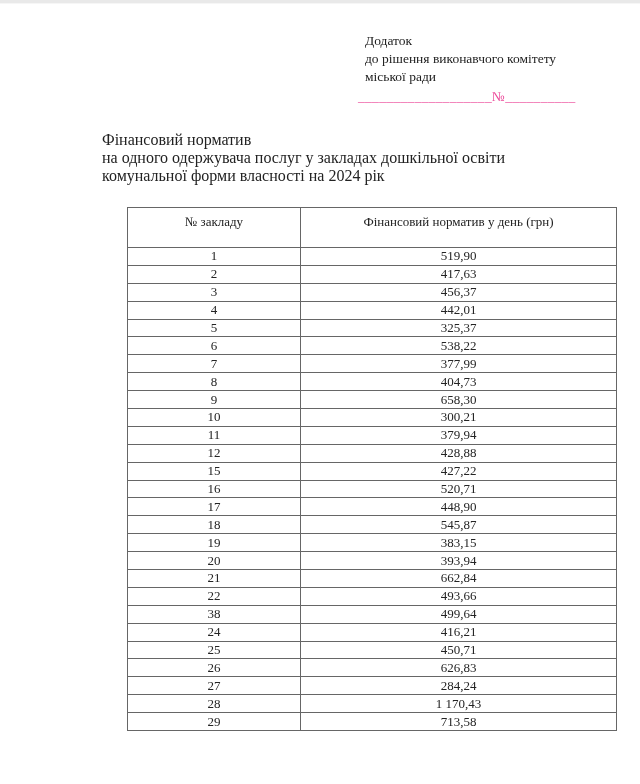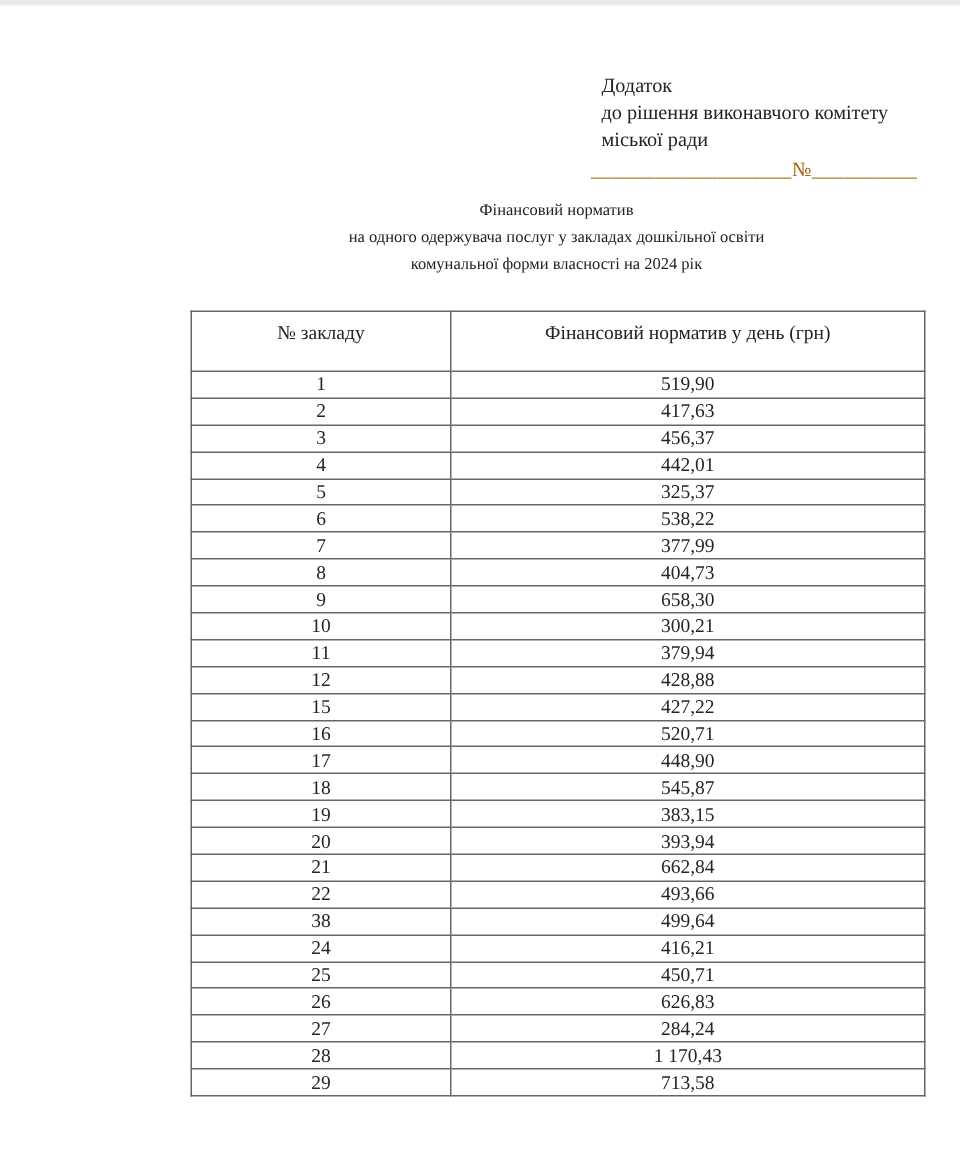--- a/index.html
+++ b/index.html
@@ -18,39 +18,37 @@
   .top-edge {
     position: absolute;
     top: 0; left: 0;
     width: 640px; height: 3px;
     background: #e9e9e9;
     border-bottom: 1px solid #f6f6f6;
   }
   .appendix {
     position: absolute;
     left: 365px;
-    top: 48px;
+    top: 32px;
     font-size: 13.5px;
     line-height: 18px;
     white-space: nowrap;
-    margin-left: 36px;
   }
   .number-line {
     margin-left: -7px;
     margin-top: 2px;
-    color: #a16207;
+    color: #ec4899;
     letter-spacing: 0.3px;
   }
   .doc-title {
     position: absolute;
     left: 102px;
     top: 131px;
     width: 538px;
-    text-align: center;
-    font-size: 11px;
+    font-size: 16px;
     line-height: 18px;
     white-space: nowrap;
   }
   table.fin-table {
     position: absolute;
     left: 127px;
     top: 207px;
     width: 490px;
     border-collapse: collapse;
     table-layout: fixed;

